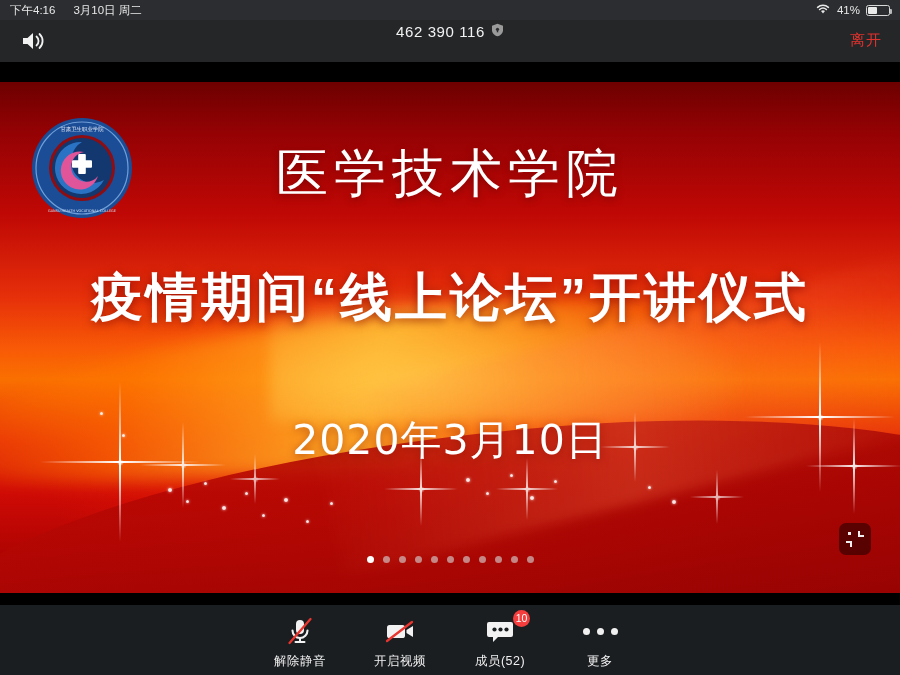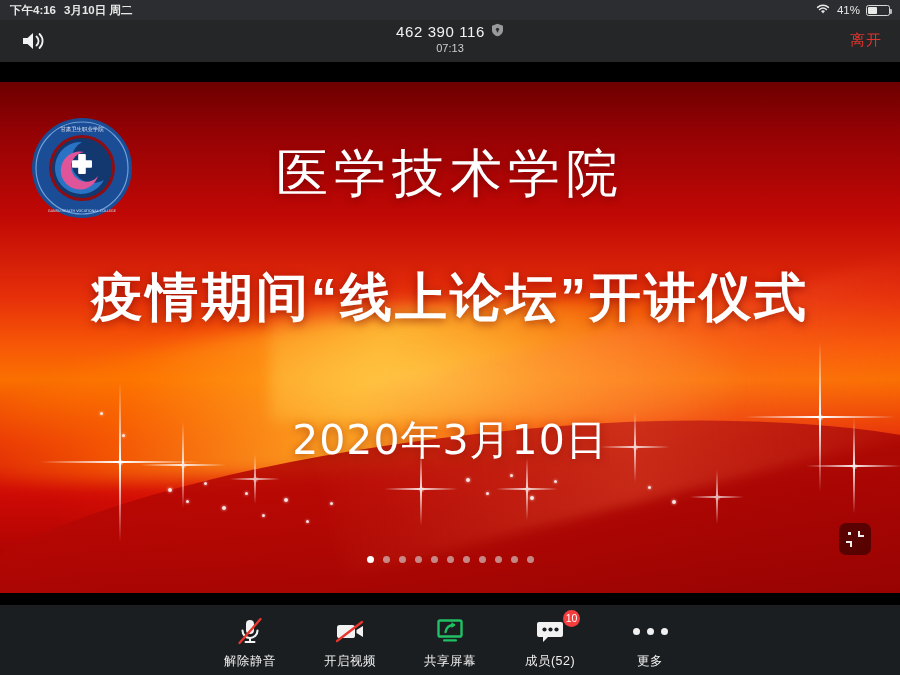--- a/index.html
+++ b/index.html
@@ -32,23 +32,22 @@
     color: #e8e8e8;
     font-size: 11.5px;
     display: flex;
     align-items: center;
     padding: 0 10px;
     box-sizing: border-box;
   }
   .status-left {
     display: flex;
     align-items: baseline;
-    gap: 8px;
+    gap: 18px;
     white-space: nowrap;
-    font-weight: bold;
   }
   .status-spacer { flex: 1; }
   .status-right {
     display: flex;
     align-items: center;
     gap: 6px;
     white-space: nowrap;
   }
   .wifi-icon { display: block; }
   .battery {
@@ -422,21 +421,20 @@
       <div class="meeting-id">
         <span>462 390 116</span>
         <span class="shield-icon">
           <svg width="13" height="14" viewBox="0 0 13 14">
             <path d="M6.5 0.8 L12 2.8 V7.2 C12 10.2 9.6 12.4 6.5 13.3 C3.4 12.4 1 10.2 1 7.2 V2.8 Z" fill="#9a9a9a"></path>
             <circle cx="6.5" cy="6.3" r="1.6" fill="#2b2d30"></circle>
             <rect x="5.8" y="6.3" width="1.4" height="3" fill="#2b2d30"></rect>
           </svg>
         </span>
       </div>
-      <div class="meeting-timer">07:13</div>
     </div>
     <div class="leave-btn">离开</div>
   </div>
 
   <div class="share-area">
     <div class="slide">
 
       <div class="swoosh"></div>
       <div class="swoosh2"></div>
       <div class="dark-wave"></div>
@@ -559,31 +557,20 @@
       <div class="tool-icon">
         <svg width="34" height="32" viewBox="0 0 34 32">
           <rect x="4" y="10" width="18" height="13" rx="2.6" fill="#f2f2f2"></rect>
           <path d="M23.5 15 L30 11 V22 L23.5 18 Z" fill="#f2f2f2"></path>
           <line x1="4" y1="26" x2="29" y2="7" stroke="#e8352e" stroke-width="2.3" stroke-linecap="round"></line>
         </svg>
       </div>
       <div class="tool-label">开启视频</div>
     </div>
 
-    <div class="tool">
-      <div class="tool-icon">
-        <svg width="32" height="30" viewBox="0 0 32 30">
-          <rect x="4.5" y="4.5" width="23" height="16" rx="1.6" fill="none" stroke="#21c064" stroke-width="2.4"></rect>
-          <path d="M11.5 16 C12.5 10.5 16.5 9 20 9" fill="none" stroke="#21c064" stroke-width="2.3" stroke-linecap="round"></path>
-          <path d="M17.5 6 L21.5 9 L17.6 12 Z" fill="#21c064"></path>
-          <rect x="9" y="23.3" width="14" height="2.2" rx="1.1" fill="#21c064"></rect>
-        </svg>
-      </div>
-      <div class="tool-label">共享屏幕</div>
-    </div>
 
     <div class="tool">
       <div class="tool-icon">
         <svg width="30" height="28" viewBox="0 0 30 28">
           <path d="M4 5 H26 A2 2 0 0 1 28 7 V18 A2 2 0 0 1 26 20 H13 L8 25 V20 H4 A2 2 0 0 1 2 18 V7 A2 2 0 0 1 4 5 Z" fill="#f2f2f2"></path>
           <circle cx="9.5" cy="12.5" r="2.1" fill="#1b1e21"></circle>
           <circle cx="15.5" cy="12.5" r="2.1" fill="#1b1e21"></circle>
           <circle cx="21.5" cy="12.5" r="2.1" fill="#1b1e21"></circle>
         </svg>
       </div>

